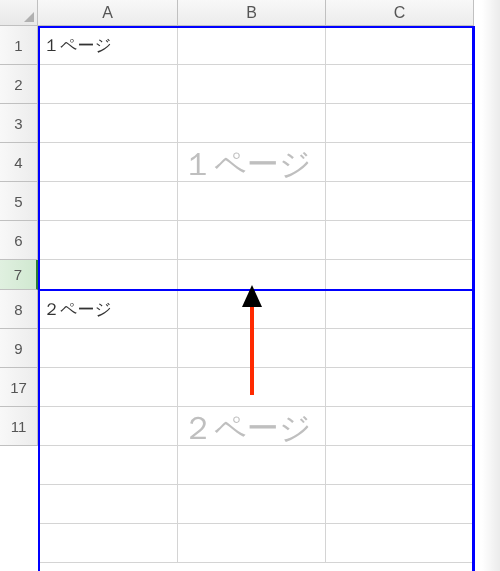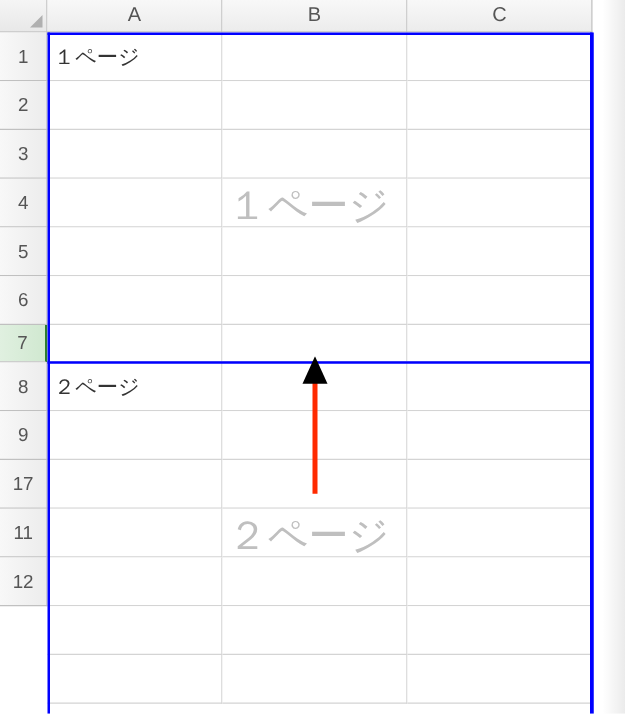--- a/index.html
+++ b/index.html
@@ -136,21 +136,20 @@
       <div class="row-h" style="height: 39px;">2</div>
       <div class="row-h" style="height: 39px;">3</div>
       <div class="row-h" style="height: 39px;">4</div>
       <div class="row-h" style="height: 39px;">5</div>
       <div class="row-h" style="height: 39px;">6</div>
       <div class="row-h active" style="height: 30px;">7</div>
       <div class="row-h" style="height: 39px;">8</div>
       <div class="row-h" style="height: 39px;">9</div>
       <div class="row-h" style="height: 39px;">17</div>
       <div class="row-h" style="height: 39px;">11</div>
-      <div class="row-h" style="height: 39px;">12</div>
     </div>
 
   <div class="grid">
       <div class="row">
         <div class="cell" style="width: 140px; height: 39px;">１ページ</div>
         <div class="cell" style="width: 148px; height: 39px;"></div>
         <div class="cell" style="width: 148px; height: 39px;"></div>
       </div>
       <div class="row">
         <div class="cell" style="width: 140px; height: 39px;"></div>

